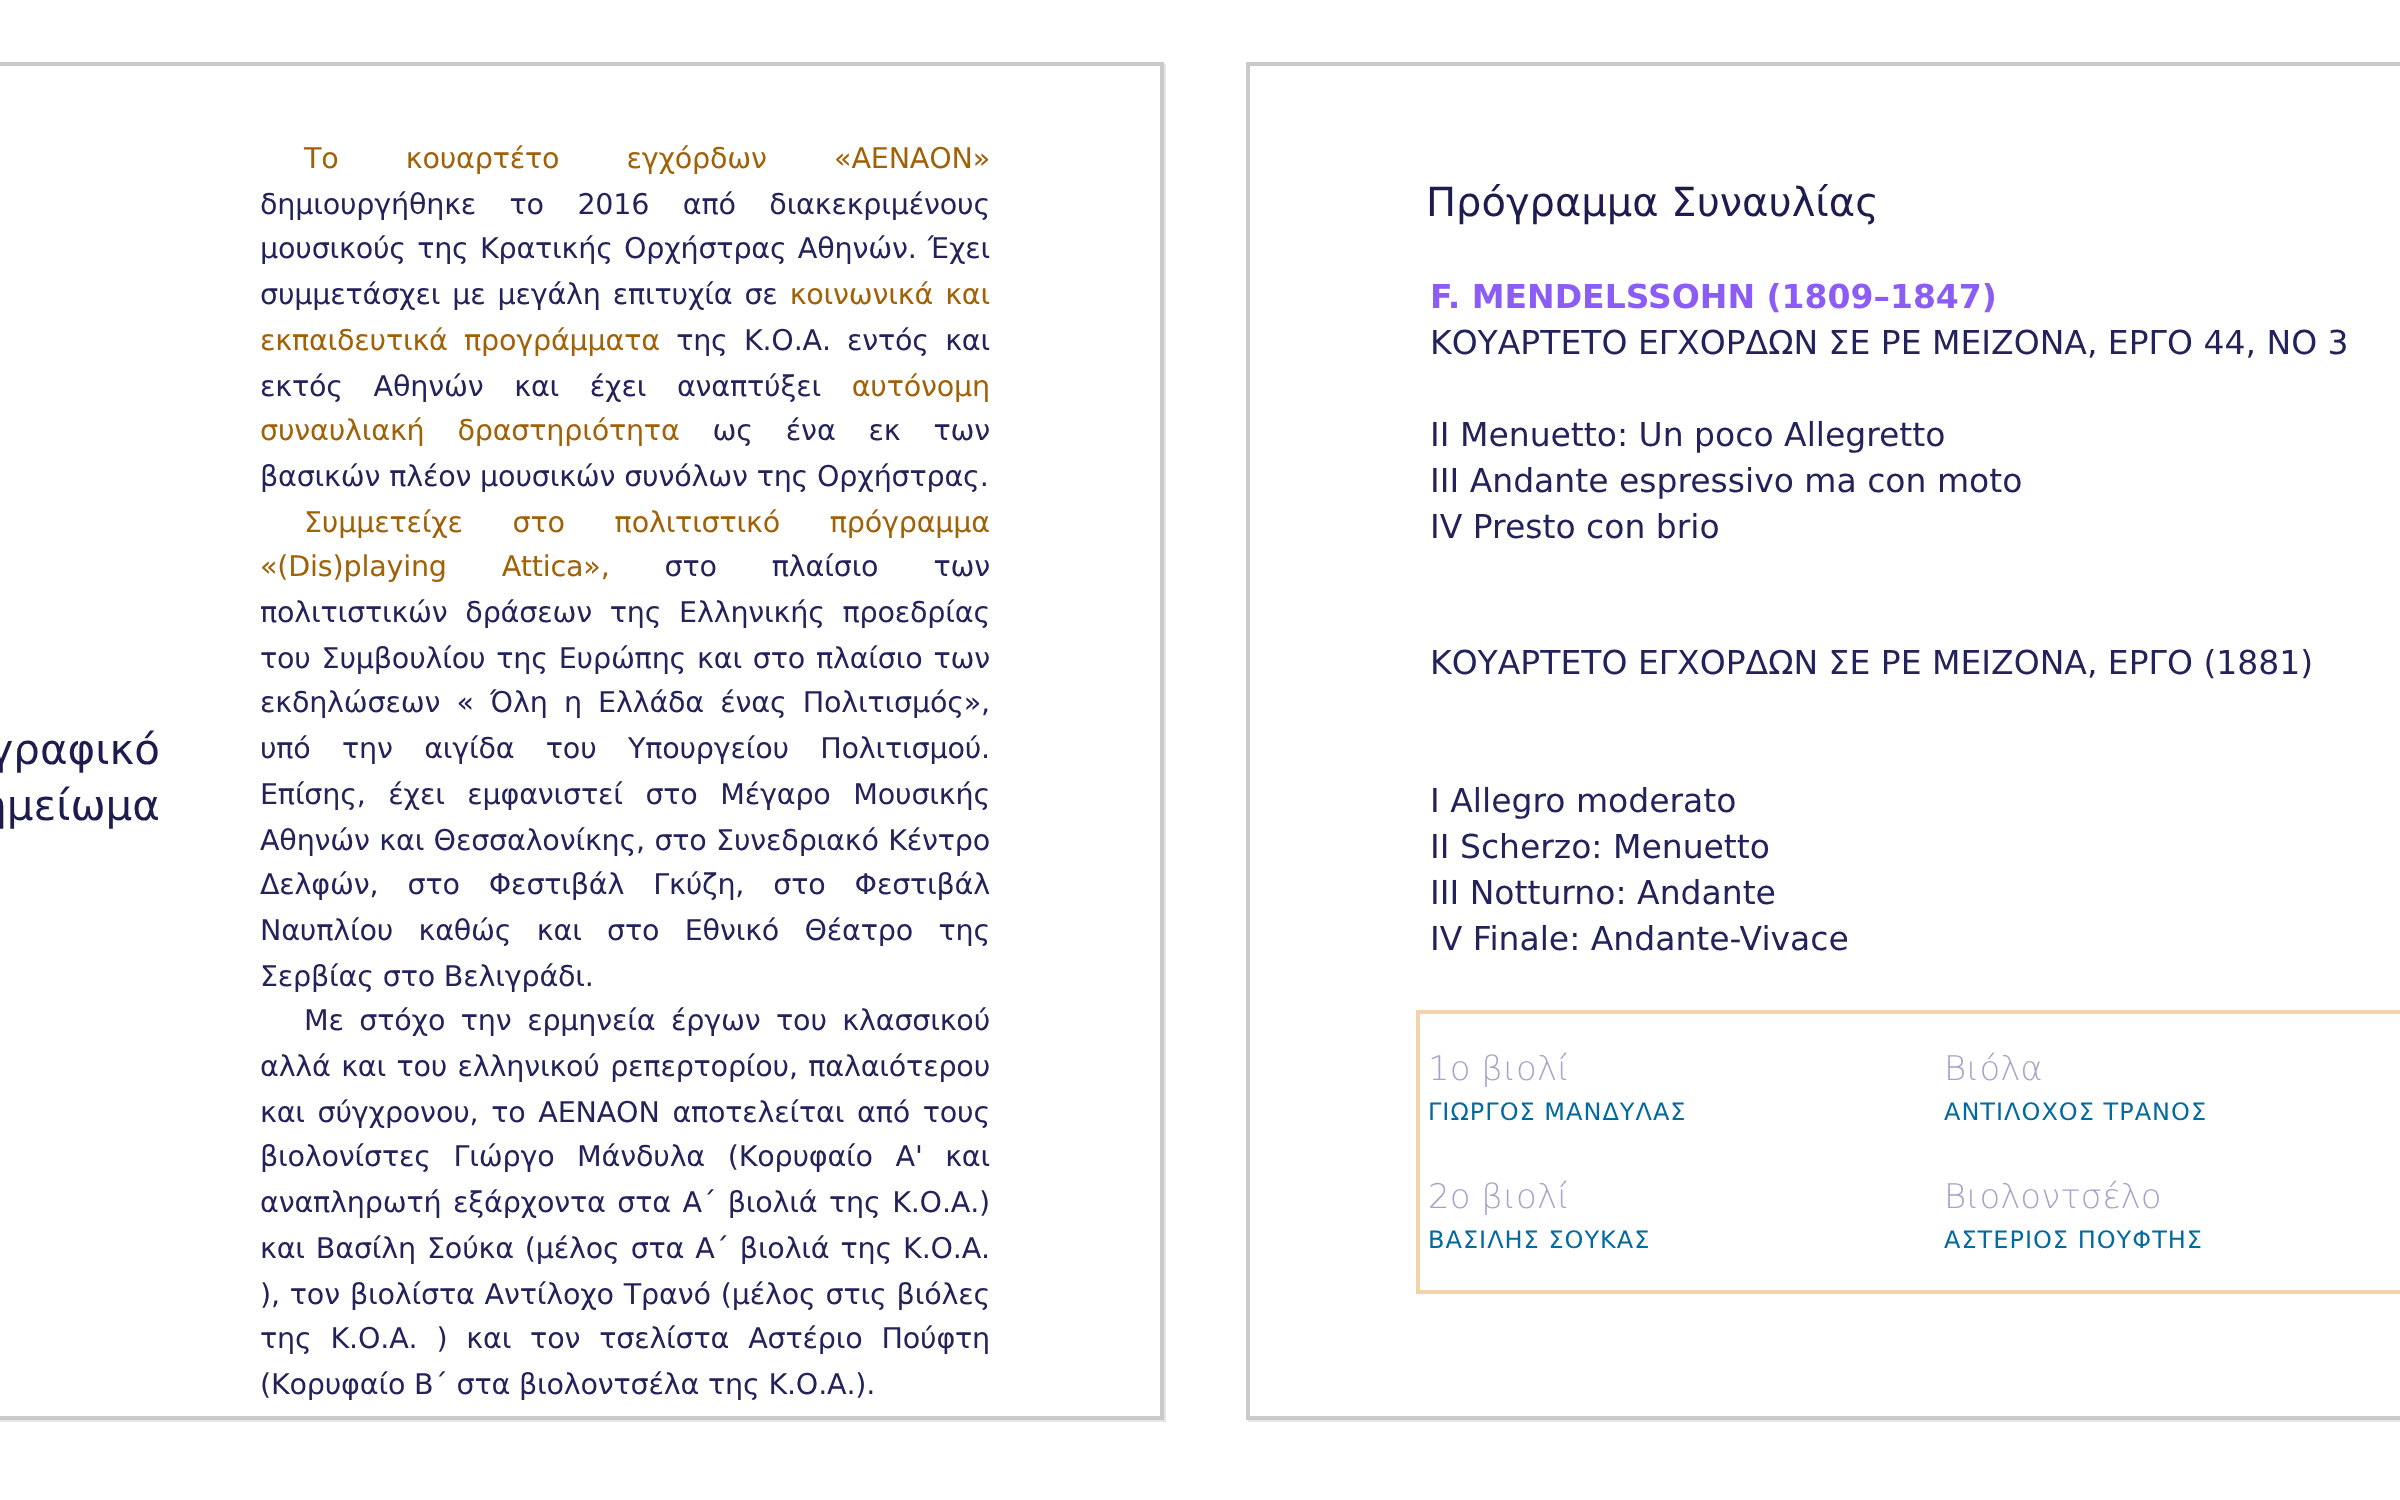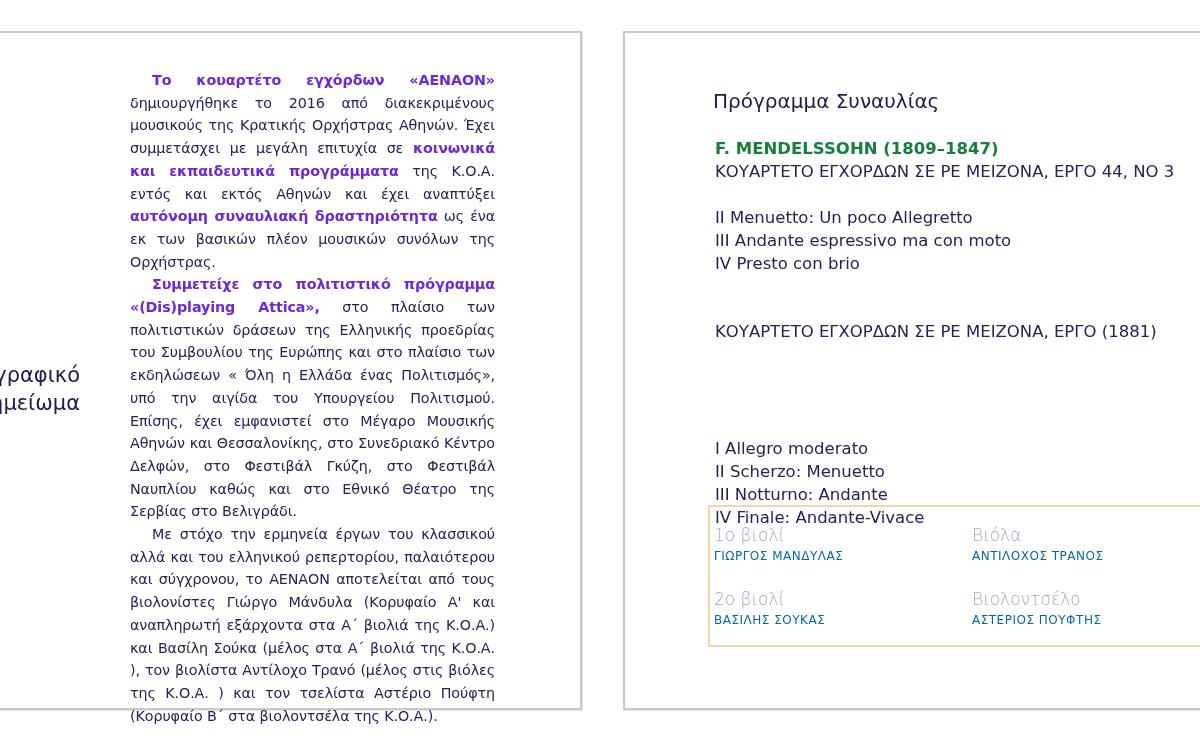--- a/index.html
+++ b/index.html
@@ -22,31 +22,31 @@
     position: absolute; left: -40px; top: 328px; width: 138px;
     text-align: right; font-size: 21px; line-height: 28px; font-weight: 500;
     color: #1e1c4f; white-space: nowrap;
   }
   .bio-text {
     position: absolute; left: 148px; top: 36px; width: 365px;
     font-size: 14.3px; line-height: 22.7px; text-align: justify;
     color: #24225a; letter-spacing: -0.1px;
   }
   .bio-text p { margin: 0; text-indent: 22px; }
-  .bio-text b { font-weight: bold; color: #6d28d9; }
+  .bio-text b { font-weight: normal; color: #a16207; }
 
   .prog-title {
     position: absolute; left: 88px; top: 56px;
     font-size: 20px; font-weight: 500; color: #1e1c4f; white-space: nowrap;
   }
   .composer {
     position: absolute; left: 90px; white-space: nowrap;
     font-size: 16.5px; line-height: 23px;
   }
-  .composer .cname { font-weight: bold; color: #15803d; }
+  .composer .cname { font-weight: bold; color: #8b5cf6; }
   .composer .work { color: #24225a; }
   .movements { position: absolute; left: 90px; font-size: 16.5px; line-height: 23px; color: #24225a; white-space: nowrap; }
   .movements div { margin: 0; }
 
   .members {
     position: absolute; left: 83px; top: 472px; width: 560px; height: 142px;
     border: 2px solid #f3d4aa; box-sizing: border-box;
   }
   .member { position: absolute; width: 240px; text-align: left; }
   .member .role { font-size: 17px; color: #a6a2cc; font-weight: 300; line-height: 21px; }
@@ -82,21 +82,21 @@
   </div>
   <div class="movements" style="top:173px;">
     <div>II Menuetto: Un poco Allegretto</div>
     <div>III Andante espressivo ma con moto</div>
     <div>IV Presto con brio</div>
   </div>
 
   <div class="composer" style="top:287px;">
     <div class="work">ΚΟΥΑΡΤΕΤΟ ΕΓΧΟΡΔΩΝ ΣΕ ΡΕ ΜΕΙΖΟΝΑ, ΕΡΓΟ (1881)</div>
   </div>
-  <div class="movements" style="top:356px;margin-top:48px;">
+  <div class="movements" style="top:356px;">
     <div>I Allegro moderato</div>
     <div>II Scherzo: Menuetto</div>
     <div>III Notturno: Andante</div>
     <div>IV Finale: Andante-Vivace</div>
   </div>
 
   <div class="members">
     <div class="member" style="left:4px; top:18px;">
       <div class="role">1ο βιολί</div>
       <div class="mname">ΓΙΩΡΓΟΣ ΜΑΝΔΥΛΑΣ</div>

